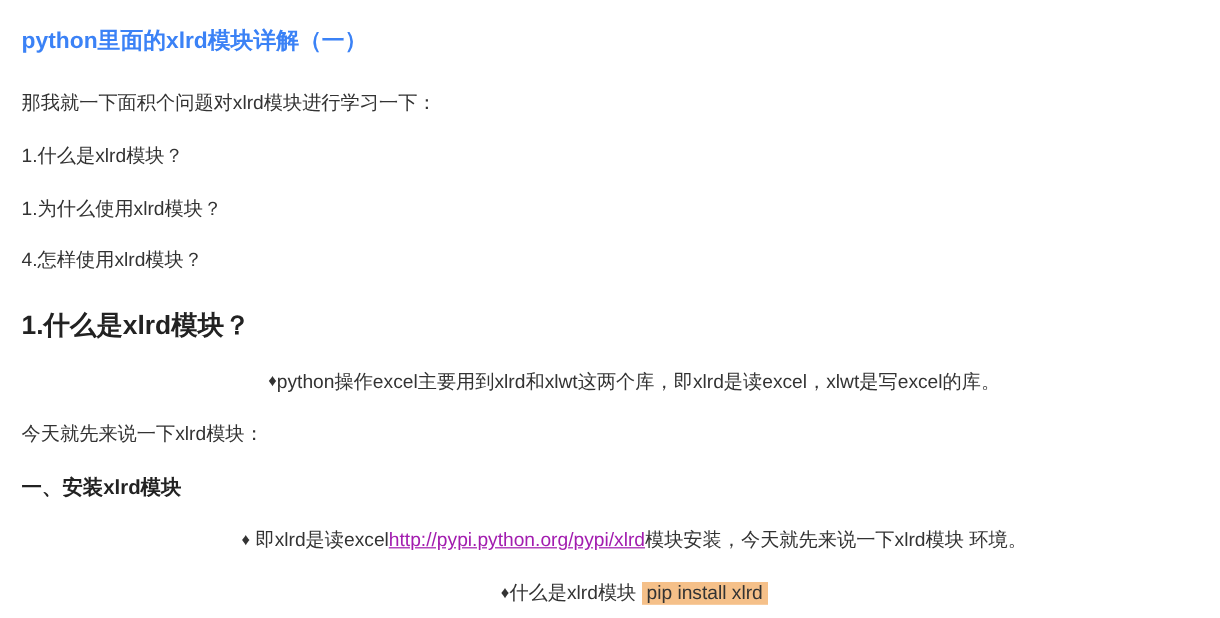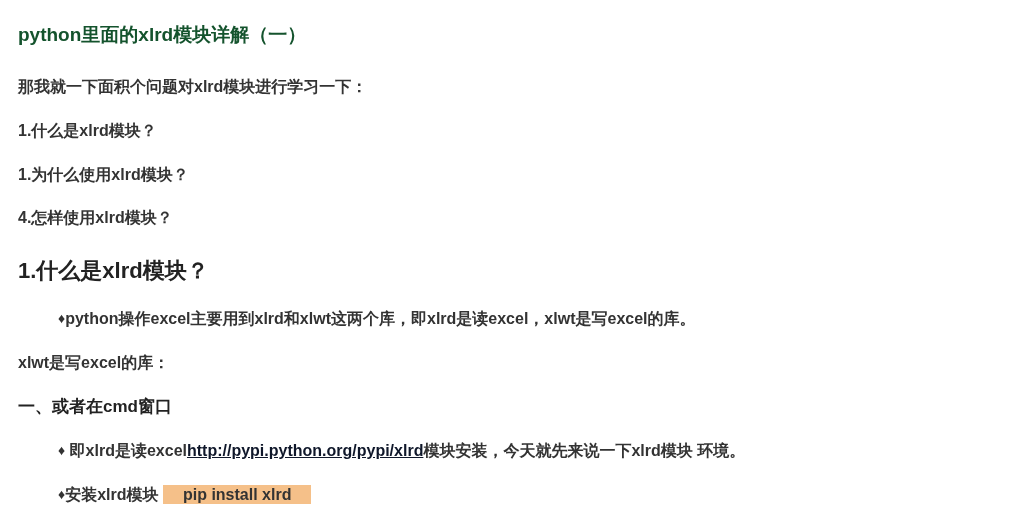--- a/index.html
+++ b/index.html
@@ -13,56 +13,56 @@
       background: #fff;
       padding: 20px 18px;
       width: 1017px;
       position: relative;
       line-height: 1.6;
     }
     .title {
       font-size: 19px;
       font-weight: bold;
       margin-bottom: 24px;
-      color: #14532d;
+      color: #3b82f6;
     }
     .para {
       font-size: 16px;
       margin-bottom: 18px;
       color: #333;
-      font-weight: bold;
     }
     .heading2 {
       font-size: 22px;
       font-weight: bold;
       margin-top: 22px;
       margin-bottom: 18px;
       color: #222;
     }
     .indented {
       padding-left: 40px;
+      text-align: center;
     }
     .heading3 {
       font-size: 17px;
       font-weight: bold;
       margin-top: 18px;
       margin-bottom: 18px;
       color: #222;
     }
     .diamond {
       font-size: 14px;
       vertical-align: 1px;
     }
     .link {
-      color: #0f172a;
+      color: #a21caf;
       text-decoration: underline;
     }
     .highlight {
       background-color: #f5c089;
-      padding: 1px 20px;
+      padding: 1px 4px;
       margin-top: 46px;
     }
     .watermark {
       position: absolute;
       bottom: 10px;
       right: 16px;
       color: #ddd;
       font-size: 15px;
       font-weight: 300;
       letter-spacing: 0.5px;
@@ -78,25 +78,25 @@
 <div class="para">1.什么是xlrd模块？</div>
 <div class="para">1.为什么使用xlrd模块？</div>
 <div class="para">4.怎样使用xlrd模块？</div>
 
 <div class="heading2">1.什么是xlrd模块？</div>
 
 <div class="para indented">
   <span class="diamond">♦</span><span>python操作excel主要用到xlrd和xlwt这两个库，即xlrd是读excel，xlwt是写excel的库。</span>
 </div>
 
-<div class="para">xlwt是写excel的库：</div>
+<div class="para">今天就先来说一下xlrd模块：</div>
 
-<div class="heading3">一、或者在cmd窗口</div>
+<div class="heading3">一、安装xlrd模块</div>
 
 <div class="para indented">
   <span class="diamond">♦</span><span> 即xlrd是读excel</span><a class="link">http://pypi.python.org/pypi/xlrd</a><span>模块安装，今天就先来说一下xlrd模块 环境。</span>
 </div>
 
 <div class="para indented">
-  <span class="diamond">♦</span><span>安装xlrd模块  </span><span class="highlight">pip install  xlrd</span>
+  <span class="diamond">♦</span><span>什么是xlrd模块  </span><span class="highlight">pip install  xlrd</span>
 </div>
 
 <div class="watermark">CSDN @行走的算法</div>
 
 </body></html>

